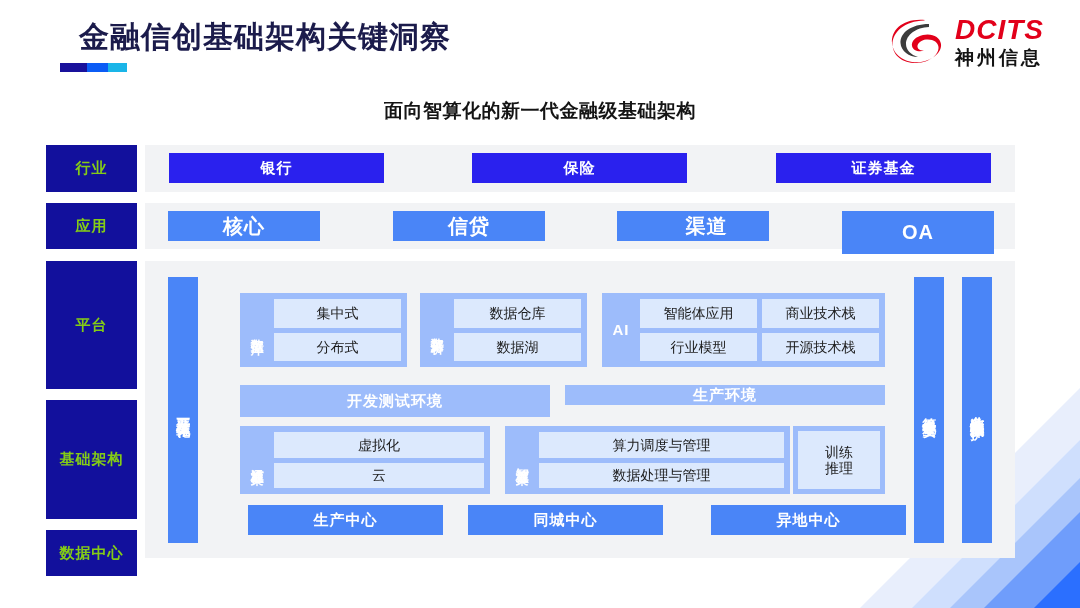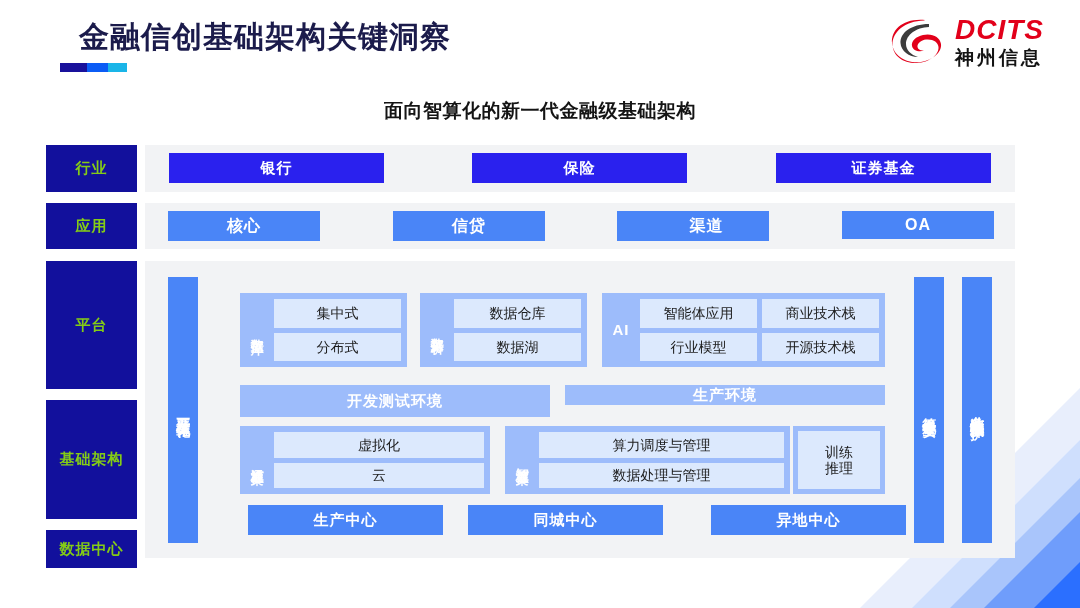--- a/index.html
+++ b/index.html
@@ -117,21 +117,21 @@
     text-align: center;
   }
 
   .ind-box {
     background: #2a21ee;
     font-size: 15px;
     letter-spacing: 1px;
   }
   .app-box {
     background: #4a85f7;
-    font-size: 16px;
+    font-size: 20px;
     letter-spacing: 1px;
   }
 
   
   .vbar {
     position: absolute;
     background: #4a85f7;
     color: #fff;
     font-size: 14px;
     font-weight: bold;
@@ -244,32 +244,32 @@
     </div>
   </div>
 </div>
 
 <div id="diagram">
 
   <div class="layer-tag" style="left:46px;  top:145px; width:91px; height:47px;">行业</div>
   <div class="layer-tag" style="left:46px;  top:203px; width:91px; height:46px;">应用</div>
   <div class="layer-tag" style="left:46px;  top:261px; width:91px; height:128px;">平台</div>
   <div class="layer-tag" style="left:46px;  top:400px; width:91px; height:119px;">基础架构</div>
-  <div class="layer-tag" style="left:46px;  top:530px; width:91px; height:38px;">数据中心</div>
+  <div class="layer-tag" style="left:46px;  top:530px; width:91px; height:46px;">数据中心</div>
 
   <div class="panel" style="left:145px; top:145px; width:870px; height:47px;"></div>
   <div class="box ind-box" style="left:169px; top:153px; width:215px; height:30px;">银行</div>
   <div class="box ind-box" style="left:472px; top:153px; width:215px; height:30px;">保险</div>
   <div class="box ind-box" style="left:776px; top:153px; width:215px; height:30px;">证券基金</div>
 
   <div class="panel" style="left:145px; top:203px; width:870px; height:46px;"></div>
   <div class="box app-box" style="left:168px; top:211px; width:152px; height:30px;">核心</div>
   <div class="box app-box" style="left:393px; top:211px; width:152px; height:30px;">信贷</div>
   <div class="box app-box" style="left:617px; top:211px; width:152px; height:30px;padding-left:27px;">渠道</div>
-  <div class="box app-box" style="left:842px; top:211px; width:152px; height:28px;">OA</div>
+  <div class="box app-box" style="left:842px; top:211px; width:152px; height:43px;">OA</div>
 
   <div class="panel" style="left:145px; top:261px; width:870px; height:297px;"></div>
 
   <div class="vbar" style="left:168px; top:277px; width:30px; height:266px;">
     <span>开发运维一体化</span>
   </div>
 
   <div class="vbar" style="left:914px; top:277px; width:30px; height:266px;">
     <span>等保合规安全</span>
   </div>

